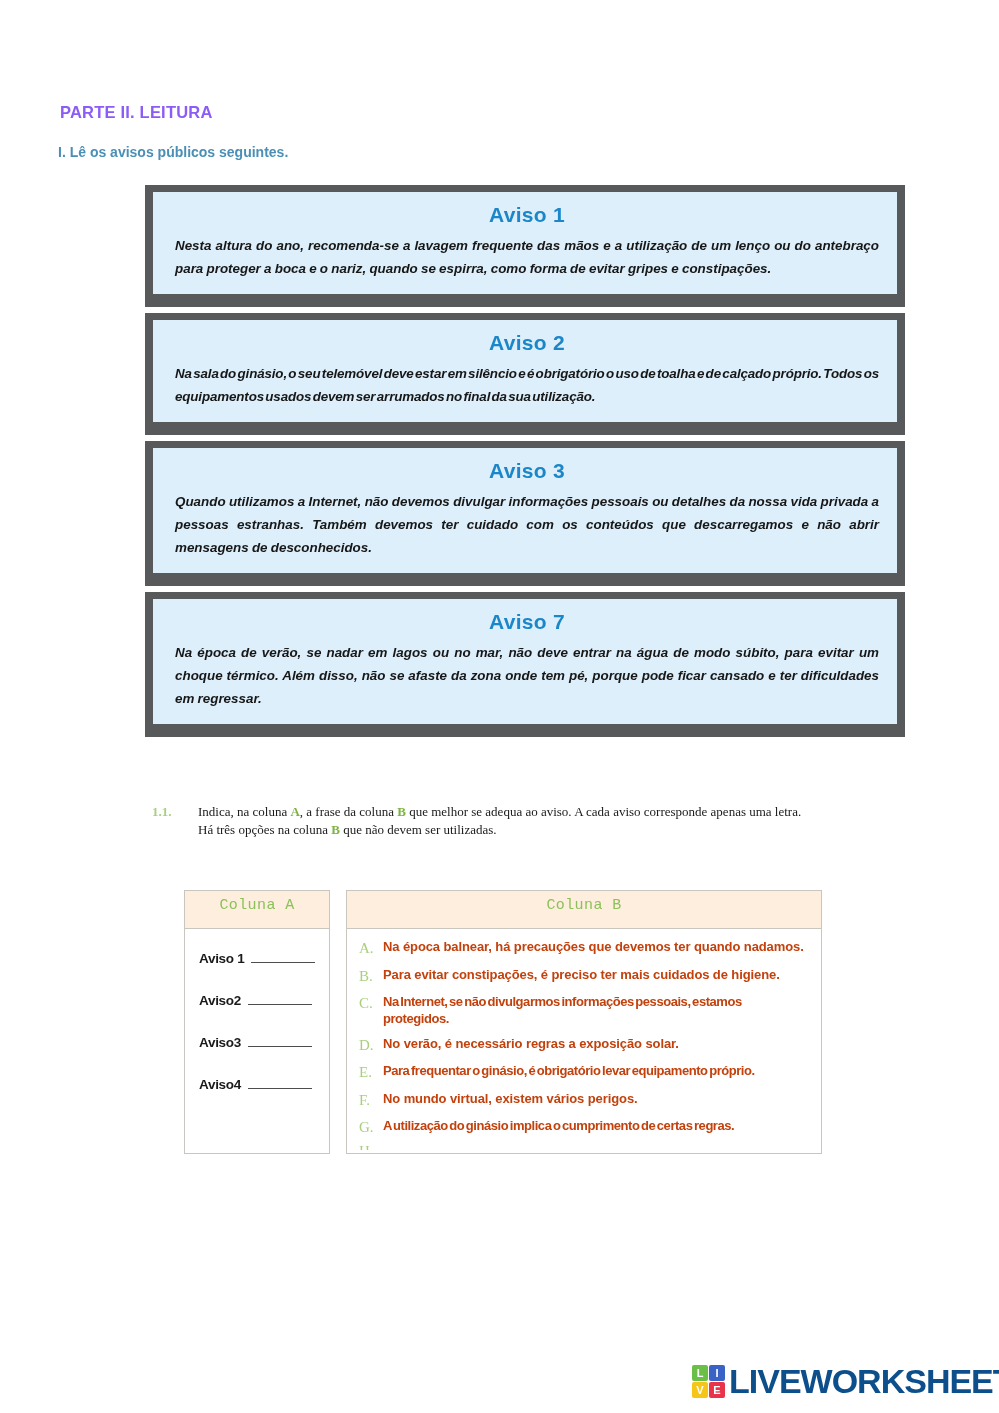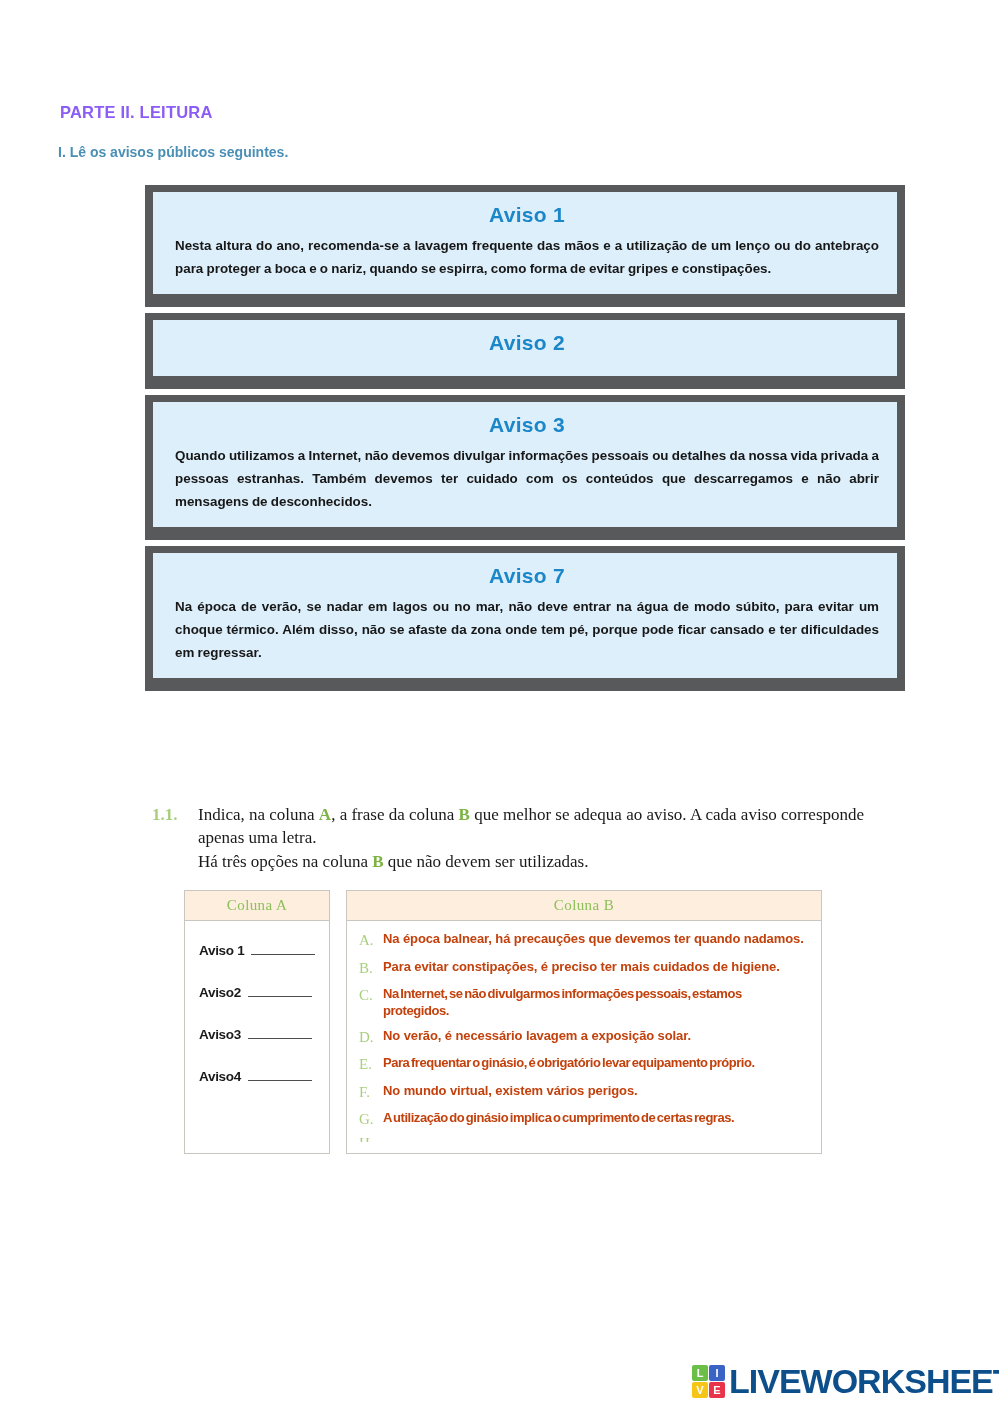--- a/index.html
+++ b/index.html
@@ -61,31 +61,32 @@
     margin: 5px 0 7px 0;
   }
   .notice-body {
     font-size: 13.4px;
     font-weight: bold;
     line-height: 1.72;
     color: #171717;
     text-align: justify;
     text-justify: inter-word;
     word-spacing: -0.5px;
+    font-style: italic;
   }
   .notice-body.tight { word-spacing: -2.2px; letter-spacing: -0.15px; }
 
   
   #question-block {
     position: absolute;
     left: 152px;
     top: 803px;
     width: 760px;
     font-family: "Liberation Serif", serif;
-    font-size: 17px;
+    font-size: 13px;
     line-height: 1.38;
     color: #1a1a1a;
   }
   #question-block .qnum {
     color: #a9cf7e;
     font-weight: bold;
     position: absolute;
     left: 0;
     top: 0;
   }
@@ -109,24 +110,24 @@
     background: #ffffff;
     box-sizing: border-box;
   }
   #col-a-box { width: 146px; height: 264px; }
   #col-b-box { width: 476px; height: 264px; overflow: hidden; }
 
   .col-header {
     background: #fdeedd;
     border-bottom: 1px solid #c9c6c0;
     text-align: center;
-    font-family: Liberation Serif, serif;
+    font-family: Liberation Mono, monospace;
     font-size: 15px;
     color: #8cc05a;
-    padding: 6px 0 6px 0;
+    padding: 6px 0 14px 0;
     letter-spacing: 0.4px;
   }
 
   
   #col-a-list {
     padding: 22px 0 0 14px;
   }
   .avisorow {
     display: flex;
     align-items: baseline;
@@ -223,20 +224,21 @@
   <div class="notice">
     <div class="notice-inner">
       <div class="notice-title">Aviso 1</div>
       <div class="notice-body">Nesta altura do ano, recomenda-se a lavagem frequente das mãos e a utilização de um lenço ou do antebraço para proteger a boca e o nariz, quando se espirra, como forma de evitar gripes e constipações.</div>
     </div>
   </div>
 
   <div class="notice">
     <div class="notice-inner">
       <div class="notice-title">Aviso 2</div>
+      <div class="notice-body tight">Na sala do ginásio, o seu telemóvel deve estar em silêncio e é obrigatório o uso de toalha e de calçado próprio. Todos os equipamentos usados devem ser arrumados no final da sua utilização.</div>
     </div>
   </div>
 
   <div class="notice">
     <div class="notice-inner">
       <div class="notice-title">Aviso 3</div>
       <div class="notice-body">Quando utilizamos a Internet, não devemos divulgar informações pessoais ou detalhes da nossa vida privada a pessoas estranhas. Também devemos ter cuidado com os conteúdos que descarregamos e não abrir mensagens de desconhecidos.</div>
     </div>
   </div>
 
@@ -300,21 +302,21 @@
         <span class="otext">Para evitar constipações, é preciso ter mais cuidados de higiene.</span>
       </div>
 
       <div class="optrow">
         <span class="letter">C.</span>
         <span class="otext tight">Na Internet, se não divulgarmos informações pessoais, estamos protegidos.</span>
       </div>
 
       <div class="optrow">
         <span class="letter">D.</span>
-        <span class="otext">No verão, é necessário lavagem a exposição solar.</span>
+        <span class="otext">No verão, é necessário regras a exposição solar.</span>
       </div>
 
       <div class="optrow">
         <span class="letter">E.</span>
         <span class="otext tight">Para frequentar o ginásio, é obrigatório levar equipamento próprio.</span>
       </div>
 
       <div class="optrow">
         <span class="letter">F.</span>
         <span class="otext">No mundo virtual, existem vários perigos.</span>

